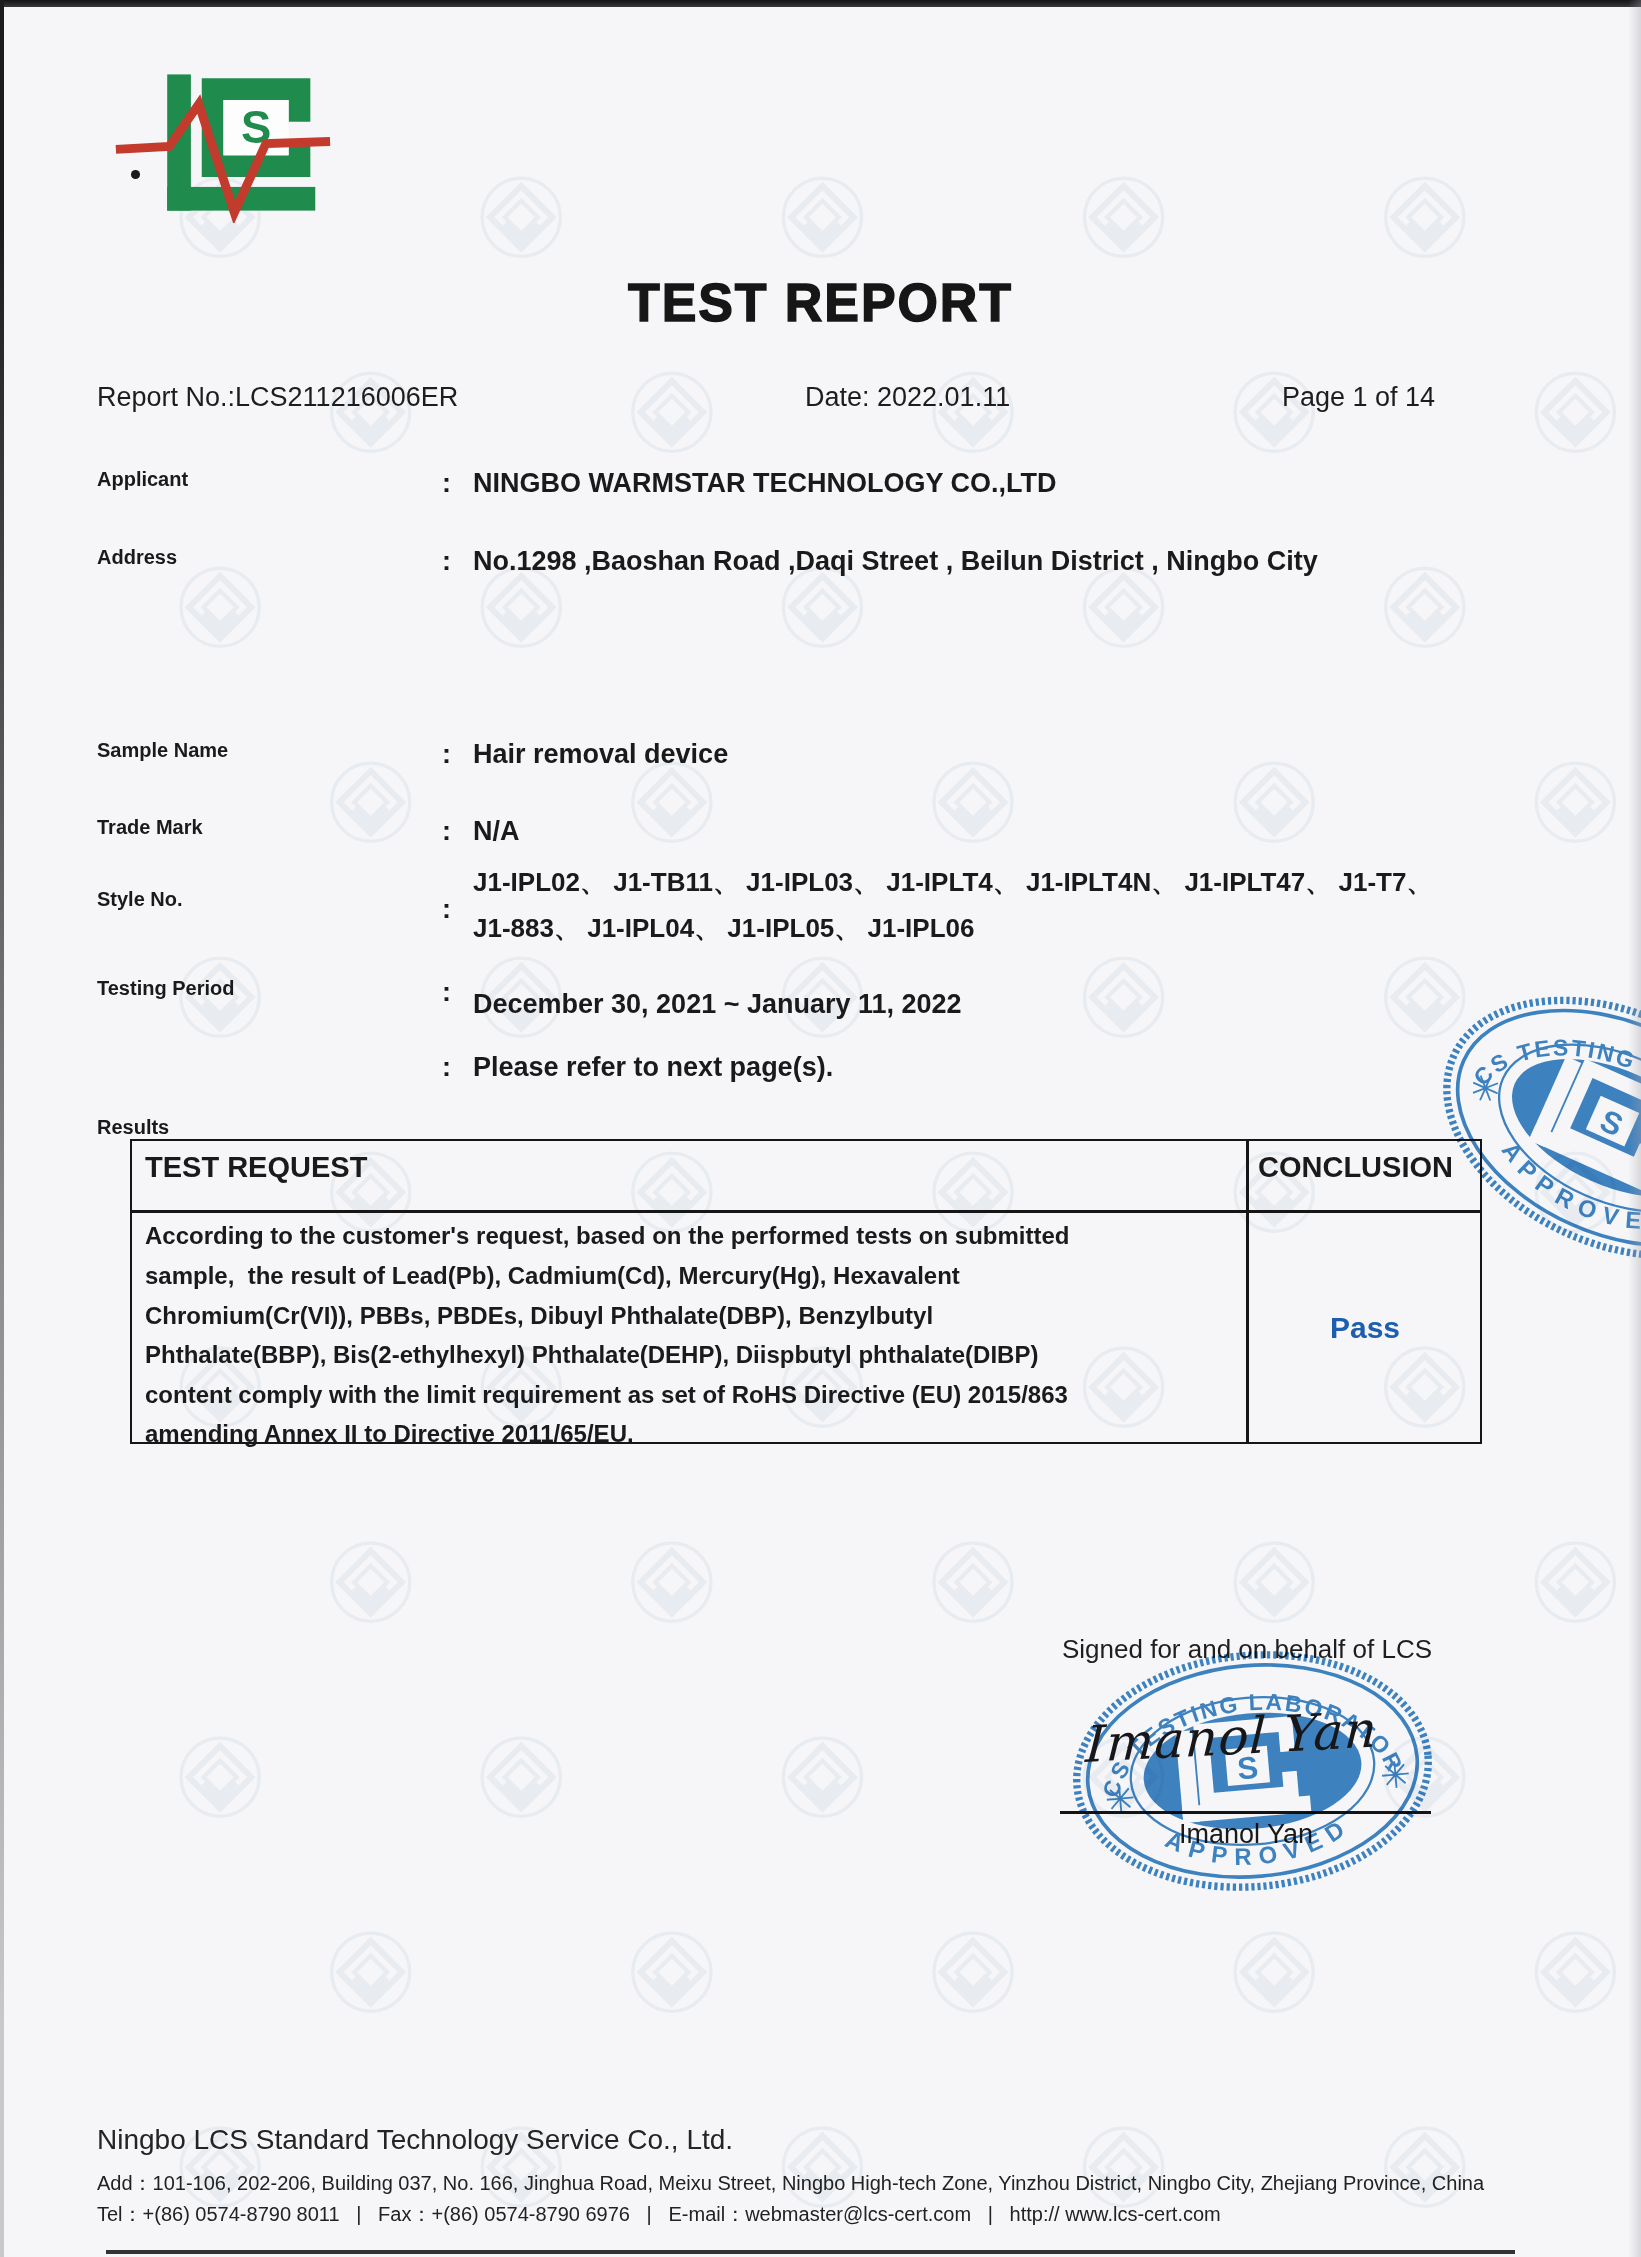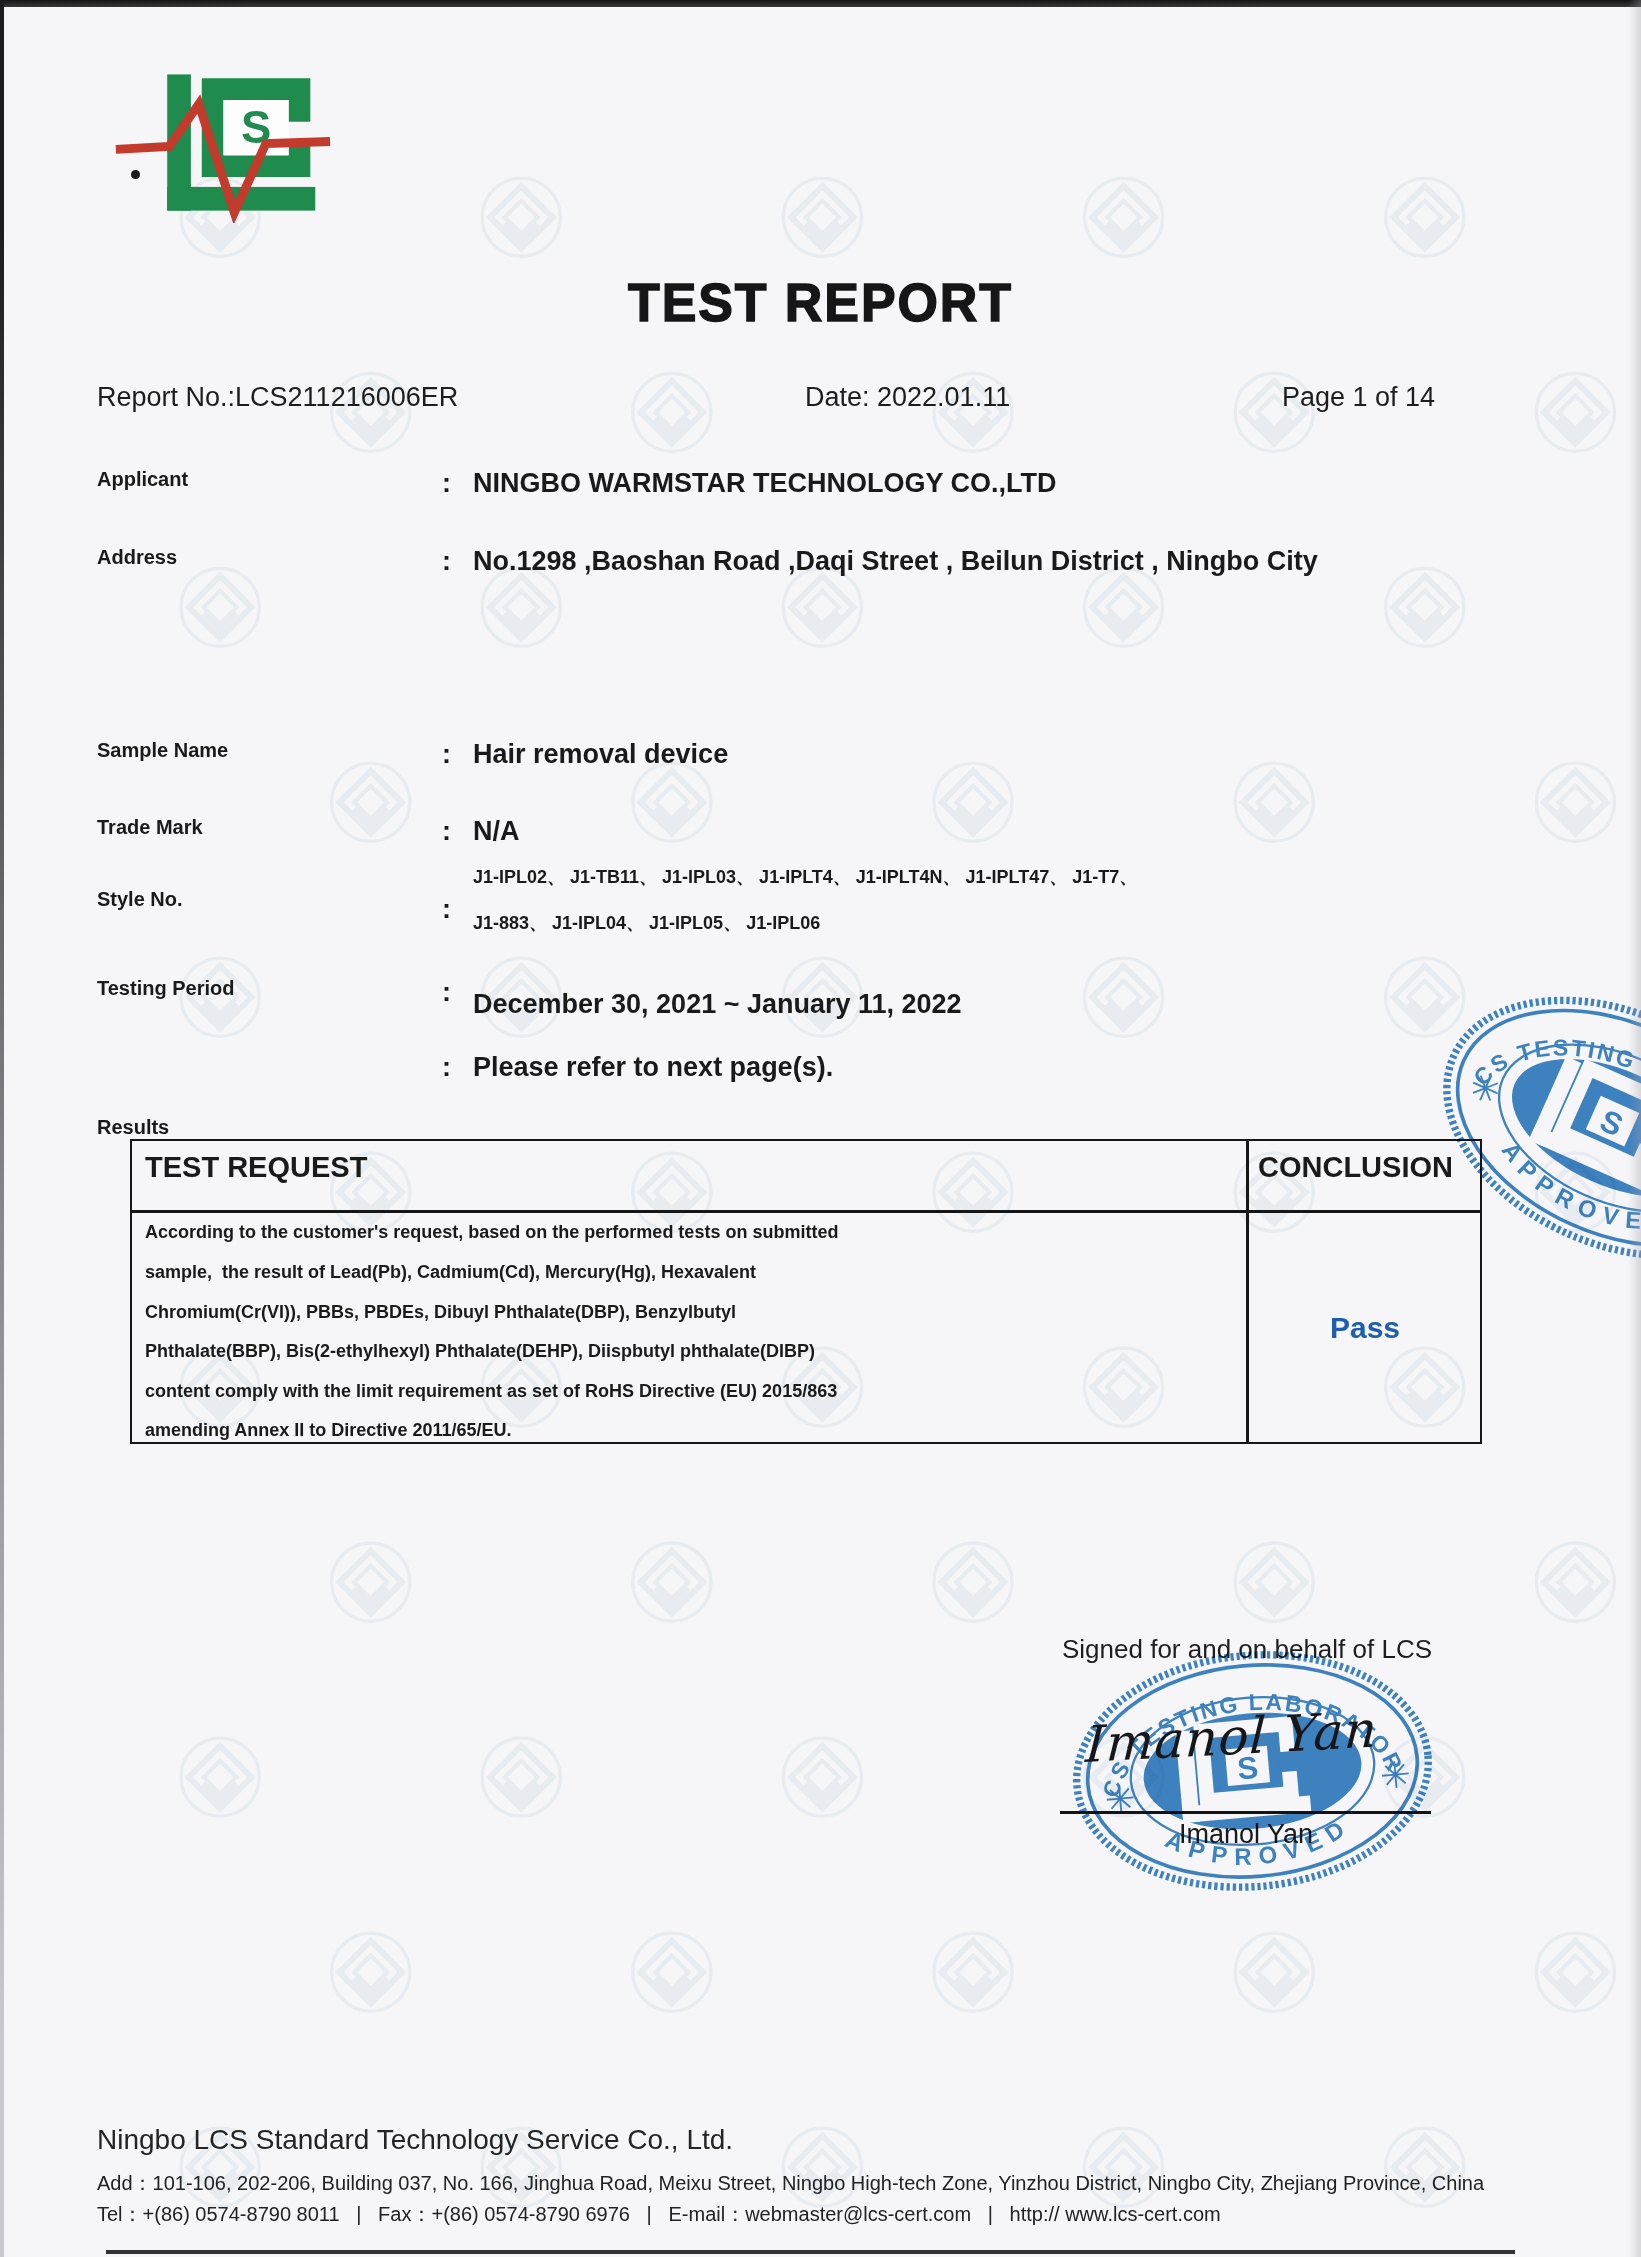--- a/index.html
+++ b/index.html
@@ -11,29 +11,29 @@
   .edge-right{position:absolute;right:0;top:0;width:13.5px;height:100%;background:linear-gradient(to left,rgba(160,160,168,.35),rgba(160,160,168,0));z-index:8;}
   .edge-bottom{position:absolute;left:106px;right:126px;bottom:2.9px;height:3.9px;background:#333335;z-index:8;}
   .wm-layer{position:absolute;left:0;top:0;z-index:0;pointer-events:none;}
   .abs{position:absolute;}
   .doc-title{left:0;right:0;top:272px;text-align:center;font-size:52px;font-weight:900;
              letter-spacing:1.9px;color:#161616;transform:scaleY(1.04);-webkit-text-stroke:1.4px #161616;z-index:2;}
   .meta{font-size:27px;color:#1d1d1d;z-index:2;}
   .lbl{left:97px;font-size:20px;font-weight:bold;z-index:2;}
   .colon{left:442px;font-size:27px;font-weight:bold;z-index:2;}
   .val{left:473px;font-size:27px;font-weight:bold;z-index:2;white-space:pre;}
-  .style-line{left:473px;font-size:18px;font-weight:bold;z-index:2;white-space:pre;}
+  .style-line{left:473px;font-size:26px;font-weight:bold;z-index:2;white-space:pre;}
   .intro{left:97px;font-size:27px;font-weight:bold;z-index:2;}
   
   .tbl{left:130px;top:1139px;width:1352px;height:305px;border:2.9px solid #161616;box-sizing:border-box;z-index:2;}
   .tbl-header-line{left:130px;top:1210px;width:1352px;height:2.9px;background:#161616;z-index:3;}
   .tbl-divider{left:1246px;top:1139px;width:2.9px;height:305px;background:#161616;z-index:3;}
   .th-request{left:145px;top:1151px;font-size:29px;font-weight:bold;z-index:3;}
   .th-conclusion{left:1258px;top:1151px;font-size:29px;font-weight:bold;z-index:3;}
-  .req-line{left:145px;width:1072px;font-size:18px;font-weight:bold;z-index:3;white-space:pre;}
+  .req-line{left:145px;width:1072px;font-size:24px;font-weight:bold;z-index:3;white-space:pre;}
   .pass{left:1248px;top:1311px;width:234px;text-align:center;font-size:30px;font-weight:bold;color:#1d5fae;z-index:3;}
   .signed-caption{left:1062px;top:1634px;font-size:26px;color:#1e1e1e;z-index:3;}
   .sig-line{left:1060px;top:1811px;width:371px;height:2.9px;background:#141414;z-index:3;}
   .sig-printed{left:1101px;top:1819px;width:290px;text-align:center;font-size:27px;color:#1a1a1a;z-index:3;}
   .stamp-svg{position:absolute;mix-blend-mode:multiply;opacity:.92;z-index:5;}
   .stamp-main{left:1069px;top:1647px;transform:rotate(-5deg);}
   .stamp-partial{left:1431px;top:1004px;transform:rotate(24deg);}
   .sig-script{position:absolute;left:1083px;top:1684px;z-index:6;transform:rotate(-3deg);}
   .footer-company{left:97px;top:2124px;font-size:28px;color:#242424;z-index:2;}
   .footer-small{left:97px;top:2170px;font-size:20px;color:#222;z-index:2;white-space:pre;}

